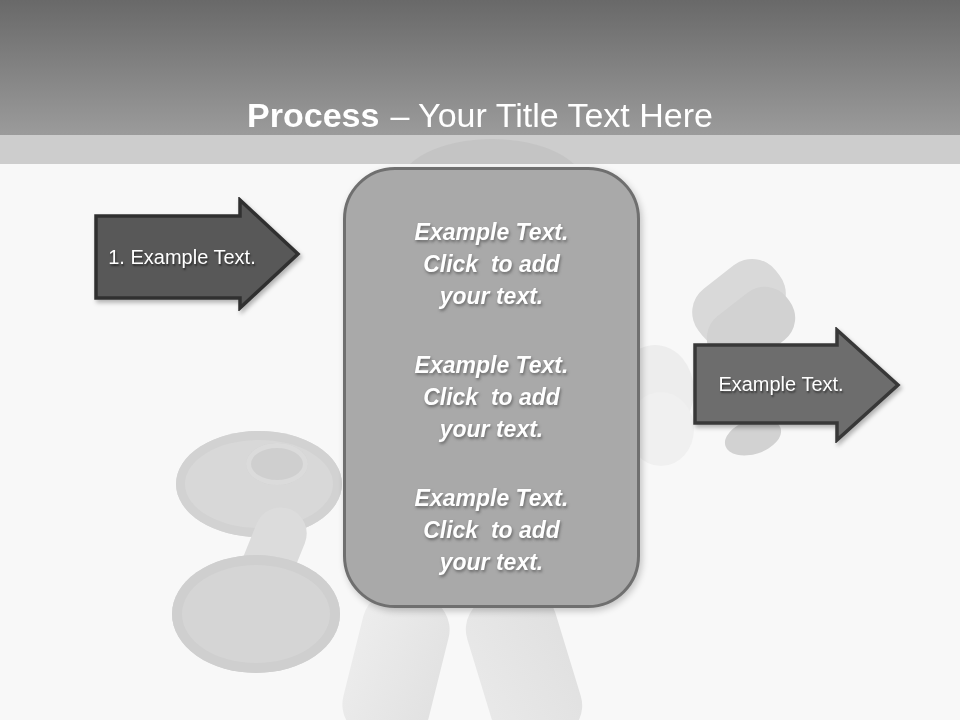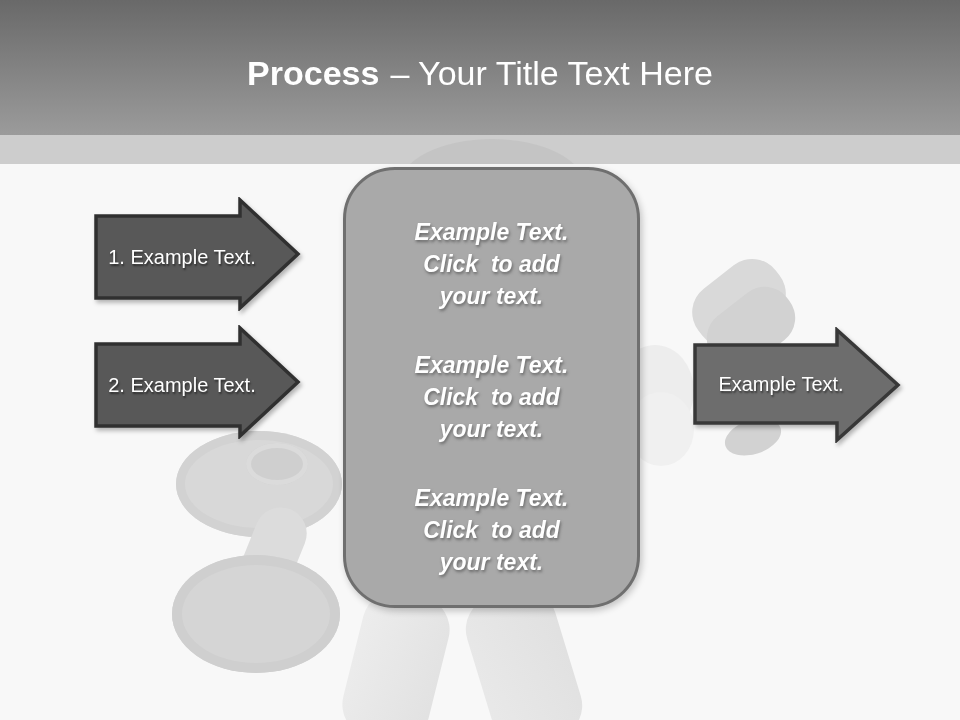--- a/index.html
+++ b/index.html
@@ -8,21 +8,21 @@
     width: 960px; height: 720px;
     overflow: hidden;
     background: var(--body-bg, #f8f8f8);
     font-family: "Liberation Sans", sans-serif;
   }
 
   
   .header {
     position: absolute; left: 0; top: 0; width: 960px; height: 135px;
     background: linear-gradient(180deg, var(--header-gradient-top, #696969) 0%, var(--header-gradient-bottom, #9b9b9b) 100%);
-    display: flex; align-items: center; justify-content: center;
+    display: flex; align-items: flex-end; justify-content: center;
     padding-top: 12px; box-sizing: border-box;
   }
   .page-title { font-size: 34px; color: var(--text, #ffffff); white-space: nowrap; }
   .title-bold { font-weight: 700; }
   .title-rest { font-weight: 400; margin-left: 11px; }
 
   .band {
     position: absolute; left: 0; top: 135px; width: 960px; height: 29px;
     background: var(--band, #cdcdcd); overflow: hidden;
   }
@@ -141,26 +141,20 @@
     </div>
   </div>
 
   <div class="arrow step-arrow step-arrow-1">
     <svg width="211" height="114" viewBox="0 0 211 114">
       <polygon points="3,19 147,19 147,3 205,57 147,111 147,101 3,101"></polygon>
     </svg>
     <div class="arrow-label">1. Example Text.</div>
   </div>
 
-  <div class="arrow step-arrow step-arrow-2">
-    <svg width="211" height="114" viewBox="0 0 211 114">
-      <polygon points="3,19 147,19 147,3 205,57 147,111 147,101 3,101"></polygon>
-    </svg>
-    <div class="arrow-label">2. Example Text.</div>
-  </div>
 
 
   <div class="arrow output-arrow">
     <svg width="209" height="116" viewBox="0 0 209 116">
       <polygon points="3,18 145,18 145,3 206,58 145,113 145,96 3,96"></polygon>
     </svg>
     <div class="arrow-label">Example Text.</div>
   </div>
 
 </div>

